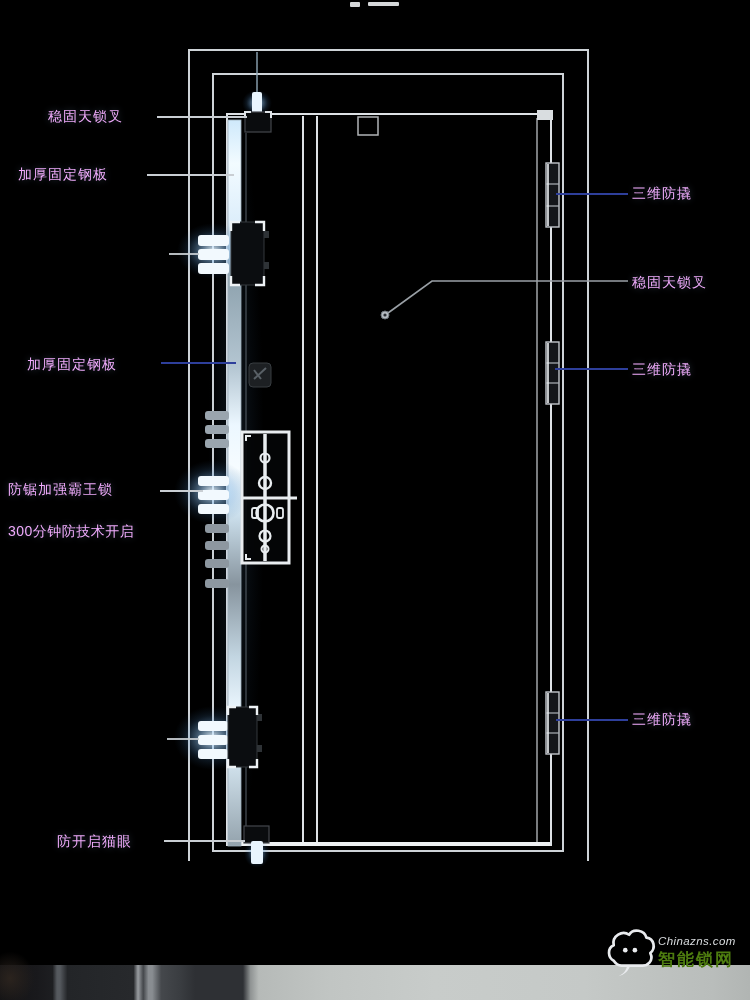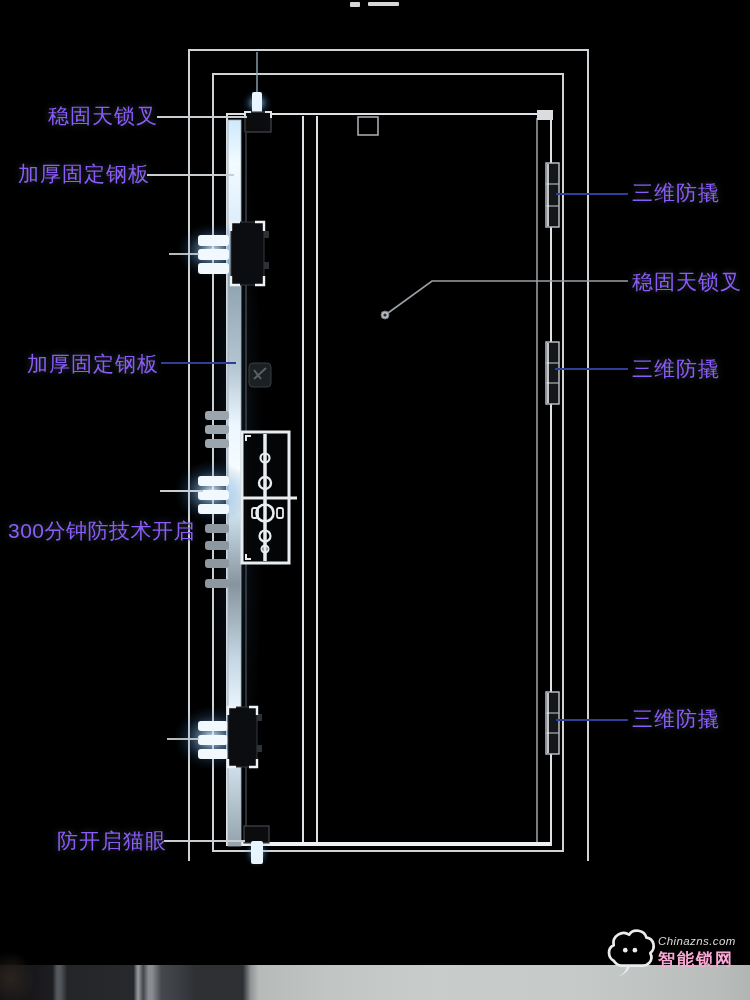--- a/index.html
+++ b/index.html
@@ -1,31 +1,31 @@
 <!DOCTYPE html>
 <html><head>
 <meta charset="utf-8">
 <style>
   html,body{margin:0;padding:0;background:#000;}
   #stage{
     position:relative;width:750px;height:1000px;background:#000;overflow:hidden;
     font-family:"Liberation Sans","DejaVu Sans",sans-serif;
   }
   .lbl{
-    position:absolute;color:#8b5cf6;font-size:21px;line-height:24px;
+    position:absolute;color:#f0abfc;font-size:14px;line-height:24px;
     letter-spacing:1px;white-space:nowrap;
     text-shadow:0 0 7px rgba(170,205,255,.30),0 1px 2px rgba(0,0,0,.85);
   }
   .lbl.small-gap{letter-spacing:.5px;}
   #art{position:absolute;left:0;top:0;}
   #watermark{position:absolute;left:606px;top:926px;width:144px;height:56px;text-decoration:underline;}
   #wm-site{position:absolute;left:52px;top:9px;font-size:11.5px;font-style:italic;
     color:#d9dcdf;letter-spacing:.4px;}
   #wm-name{position:absolute;left:52px;top:22px;font-size:17px;font-weight:bold;
-    color:#f9a8d4;letter-spacing:2px;}
+    color:#4d7c0f;letter-spacing:2px;}
   #bottom-strip{
     position:absolute;left:0;top:965px;width:750px;height:35px;
     background:linear-gradient(90deg,
       #121214 0%, #19191c 5%, #1d1e21 7%,
       #55595e 7.6%, #55595e 8%, #232528 9%,
       #27292c 17.8%, #999da1 18.4%, #44474b 19.1%,
       #898d91 19.8%, #898d91 20.3%, #45484c 21.5%,
       #3a3d41 24%, #2e3034 26%, #2e3034 32.4%,
       #8f9393 33.4%, #b6bab8 34.5%, #c1c5c3 44%,
       #c8ccca 58%, #c5c9c7 78%, #b9bdbb 95%, #b1b5b3 100%);
@@ -218,20 +218,21 @@
       <line x1="555" y1="369" x2="628" y2="369"></line>
       <line x1="556" y1="720" x2="628" y2="720"></line>
     </g>
 
     <path d="M628,281 H432 L388,313" stroke="#9aa0a6" stroke-width="1.6" fill="none"></path>
   </svg>
 
   <div class="lbl" style="left:48px;top:104px">稳固天锁叉</div>
   <div class="lbl" style="left:18px;top:162px">加厚固定钢板</div>
   <div class="lbl" style="left:27px;top:352px">加厚固定钢板</div>
+  <div class="lbl" style="left:8px;top:477px">防锯加强霸王锁</div>
   <div class="lbl small-gap" style="left:8px;top:519px">300分钟防技术开启</div>
   <div class="lbl" style="left:57px;top:829px">防开启猫眼</div>
 
   <div class="lbl" style="left:632px;top:181px">三维防撬</div>
   <div class="lbl" style="left:632px;top:270px">稳固天锁叉</div>
   <div class="lbl" style="left:632px;top:357px">三维防撬</div>
   <div class="lbl" style="left:632px;top:707px">三维防撬</div>
 
   <div id="bottom-strip"></div>
   <div id="bottom-left-shadow"></div>

